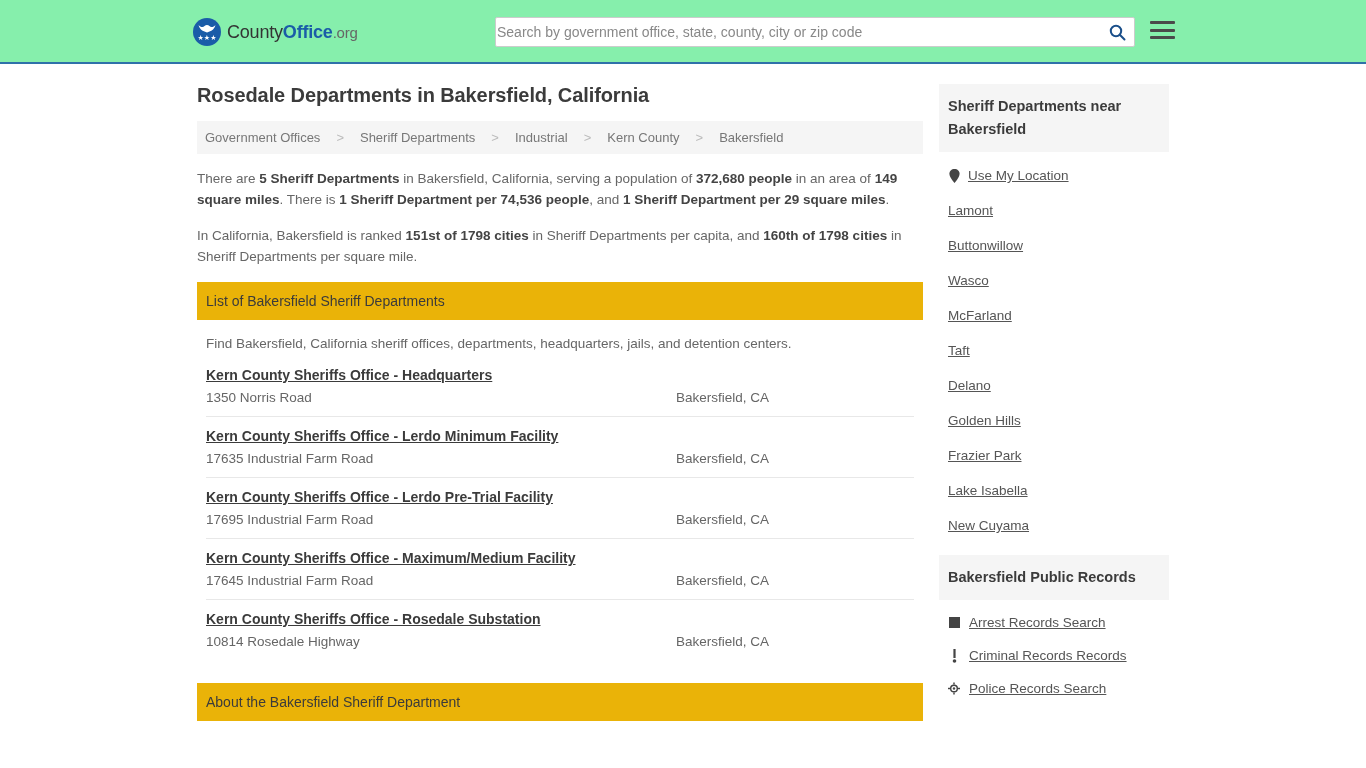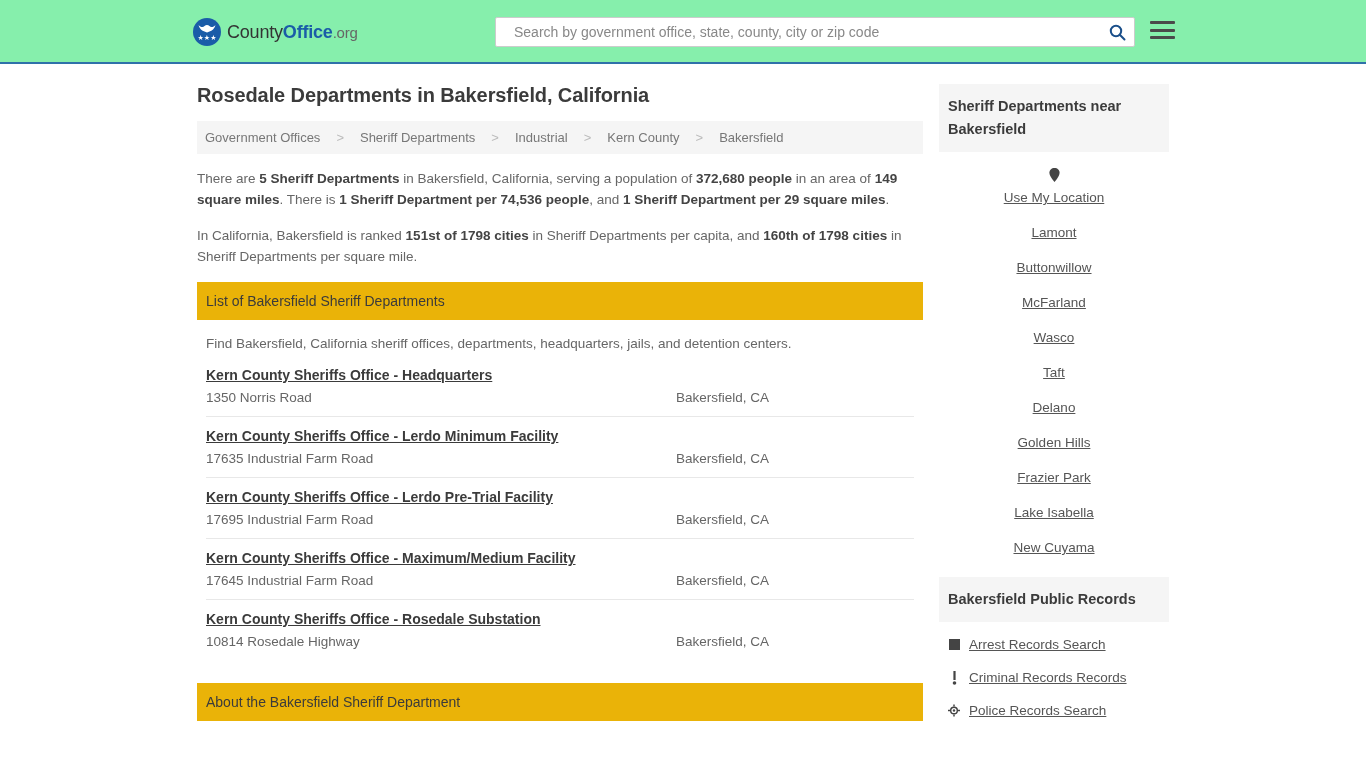--- a/index.html
+++ b/index.html
@@ -58,21 +58,21 @@
     border: 1px solid #cccccc;
     border-radius: 2px;
     display: flex; align-items: center;
   }
   .search-input {
     flex: 1 1 auto;
     border: none; outline: none;
     font-family: "Liberation Sans", sans-serif;
     font-size: 14px;
     color: #555555;
-    padding: 0 18px;
+    padding: 0 1px;
     background: transparent;
   }
   .search-input::placeholder { color: #888888; }
   .search-btn {
     width: 34px; height: 28px;
     background: transparent; border: none; cursor: pointer;
     display: flex; align-items: center; justify-content: center;
   }
   .hamburger {
     position: absolute;
@@ -176,21 +176,20 @@
     font-size: 14.5px;
     font-weight: bold;
     color: #3b3b3b;
     line-height: 23px;
   }
   .side-list { padding: 6px 9px 0 9px; }
   .side-item {
     display: flex; align-items: center; gap: 8px;
     padding: 10px 0;
     font-size: 13.5px;
-    flex-direction: column;
   }
   .side-item a {
     color: #555555;
     text-decoration: underline;
     cursor: pointer;
   }
   .side-icon {
     width: 12px; height: 14px;
     display: inline-flex; align-items: center; justify-content: center;
     flex: 0 0 12px;
@@ -316,24 +315,24 @@
         </span>
         <a>Use My Location</a>
       </div>
       <div class="side-item">
         <a>Lamont</a>
       </div>
       <div class="side-item">
         <a>Buttonwillow</a>
       </div>
       <div class="side-item">
+        <a>Wasco</a>
+      </div>
+      <div class="side-item">
         <a>McFarland</a>
-      </div>
-      <div class="side-item">
-        <a>Wasco</a>
       </div>
       <div class="side-item">
         <a>Taft</a>
       </div>
       <div class="side-item">
         <a>Delano</a>
       </div>
       <div class="side-item">
         <a>Golden Hills</a>
       </div>

